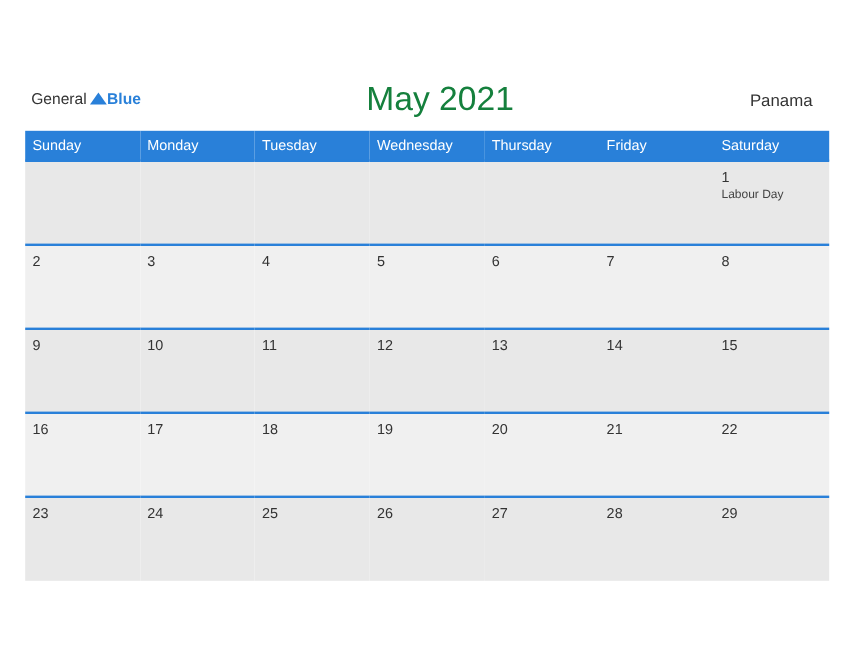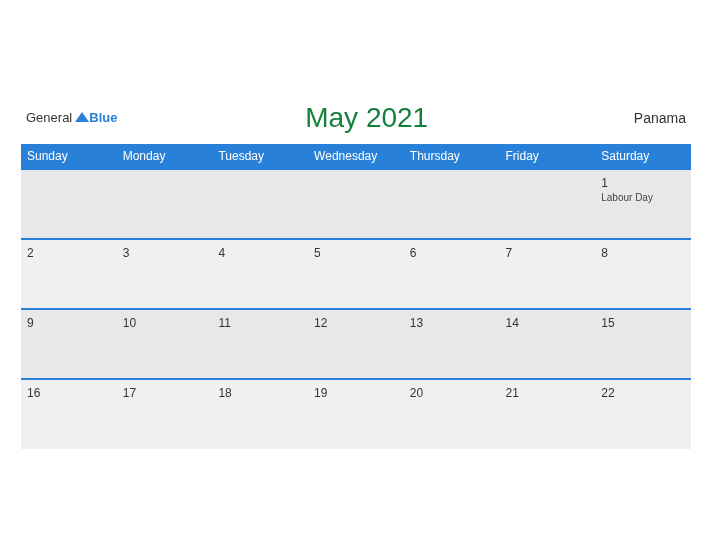--- a/index.html
+++ b/index.html
@@ -53,21 +53,21 @@
     .title {
       font-size: 28px;
       font-weight: normal;
       color: #15803d;
       text-align: center;
       flex: 1;
     }
     .country {
       font-size: 14px;
       color: #333;
-      text-align: right;
+      text-align: center;
       min-width: 70px;
     }
     .calendar-table {
       width: 100%;
       border-collapse: collapse;
     }
     .calendar-table thead tr {
       background: #2980d9;
     }
     .calendar-table thead th {
@@ -207,15 +207,38 @@
           <td>
             <span class="day-number">20</span>
           </td>
           <td>
             <span class="day-number">21</span>
           </td>
           <td>
             <span class="day-number">22</span>
           </td>
         </tr>
+        <tr>
+          <td>
+            <span class="day-number">23</span>
+          </td>
+          <td>
+            <span class="day-number">24</span>
+          </td>
+          <td>
+            <span class="day-number">25</span>
+          </td>
+          <td>
+            <span class="day-number">26</span>
+          </td>
+          <td>
+            <span class="day-number">27</span>
+          </td>
+          <td>
+            <span class="day-number">28</span>
+          </td>
+          <td>
+            <span class="day-number">29</span>
+          </td>
+        </tr>
       </tbody>
   </table>
 </div>
 
 </body></html>

